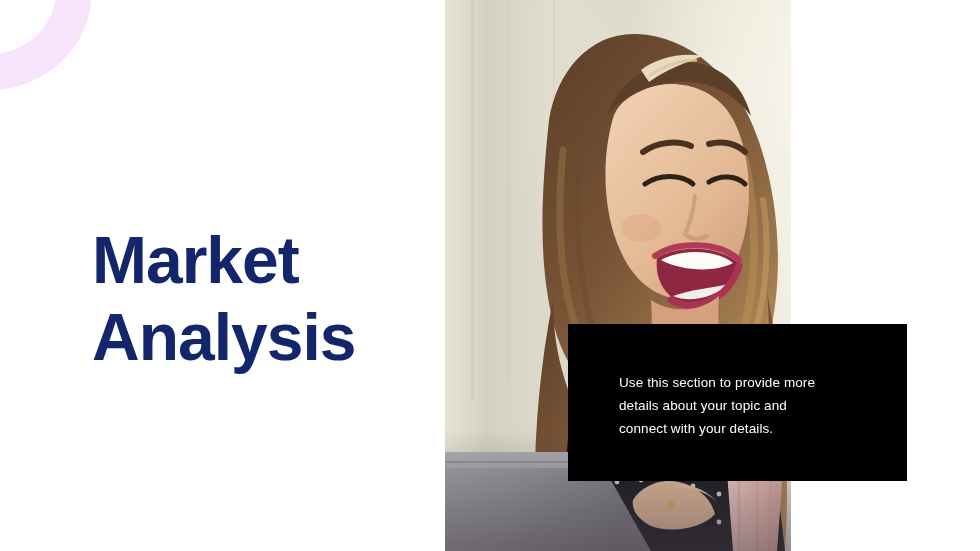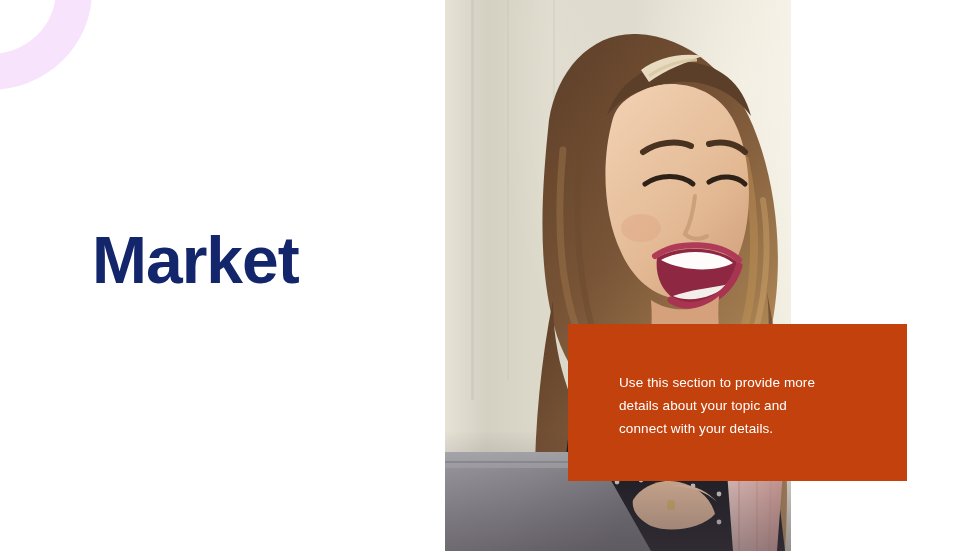--- a/index.html
+++ b/index.html
@@ -53,21 +53,21 @@
     overflow:hidden;
     background:#cfcabb;
   }
   #photo svg { display:block; width:346px; height:551px; }
 
   
   #caption-card {
     position:absolute;
     left:568px; top:324px;
     width:339px; height:157px;
-    background:#c2410c;
+    background:#000000;
   }
   #caption-card .caption-text {
     position:absolute;
     left:51px; top:47px;
     width:250px;
     color:#ffffff;
     font-size:13.5px;
     line-height:23px;
     font-weight:normal;
     letter-spacing:0.1px;
@@ -75,20 +75,21 @@
 </style>
 </head>
 <body>
 
 <div id="slide">
 
   <div id="deco-ring"></div>
 
   <div id="title-block">
     <span class="line">Market</span>
+    <span class="line">Analysis</span>
   </div>
 
   <div id="photo">
     <svg viewBox="0 0 346 551" xmlns="http://www.w3.org/2000/svg" aria-hidden="true">
       <defs>
         <linearGradient id="bgWall" x1="0" y1="0" x2="1" y2="0">
           <stop offset="0" stop-color="#e6e2d6"></stop>
           <stop offset="0.12" stop-color="#d4d0c2"></stop>
           <stop offset="0.30" stop-color="#ddd9cb"></stop>
           <stop offset="0.55" stop-color="#d2cec0"></stop>

